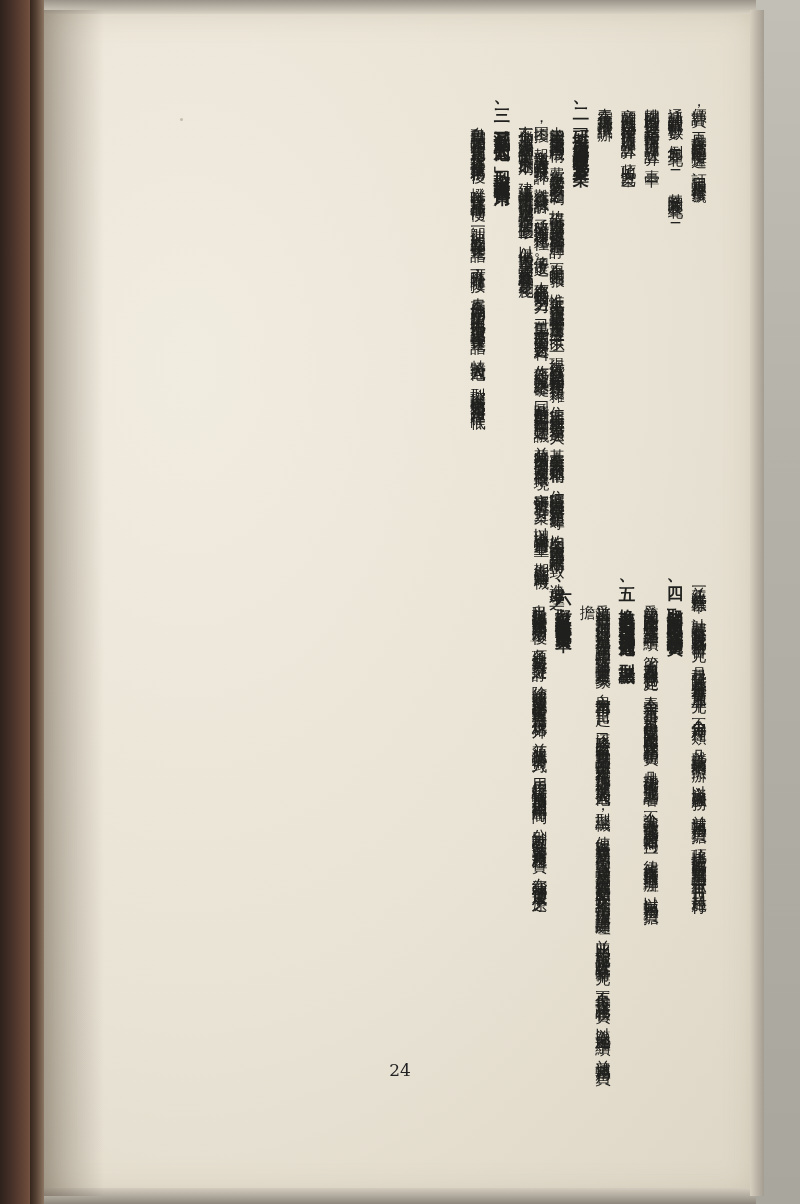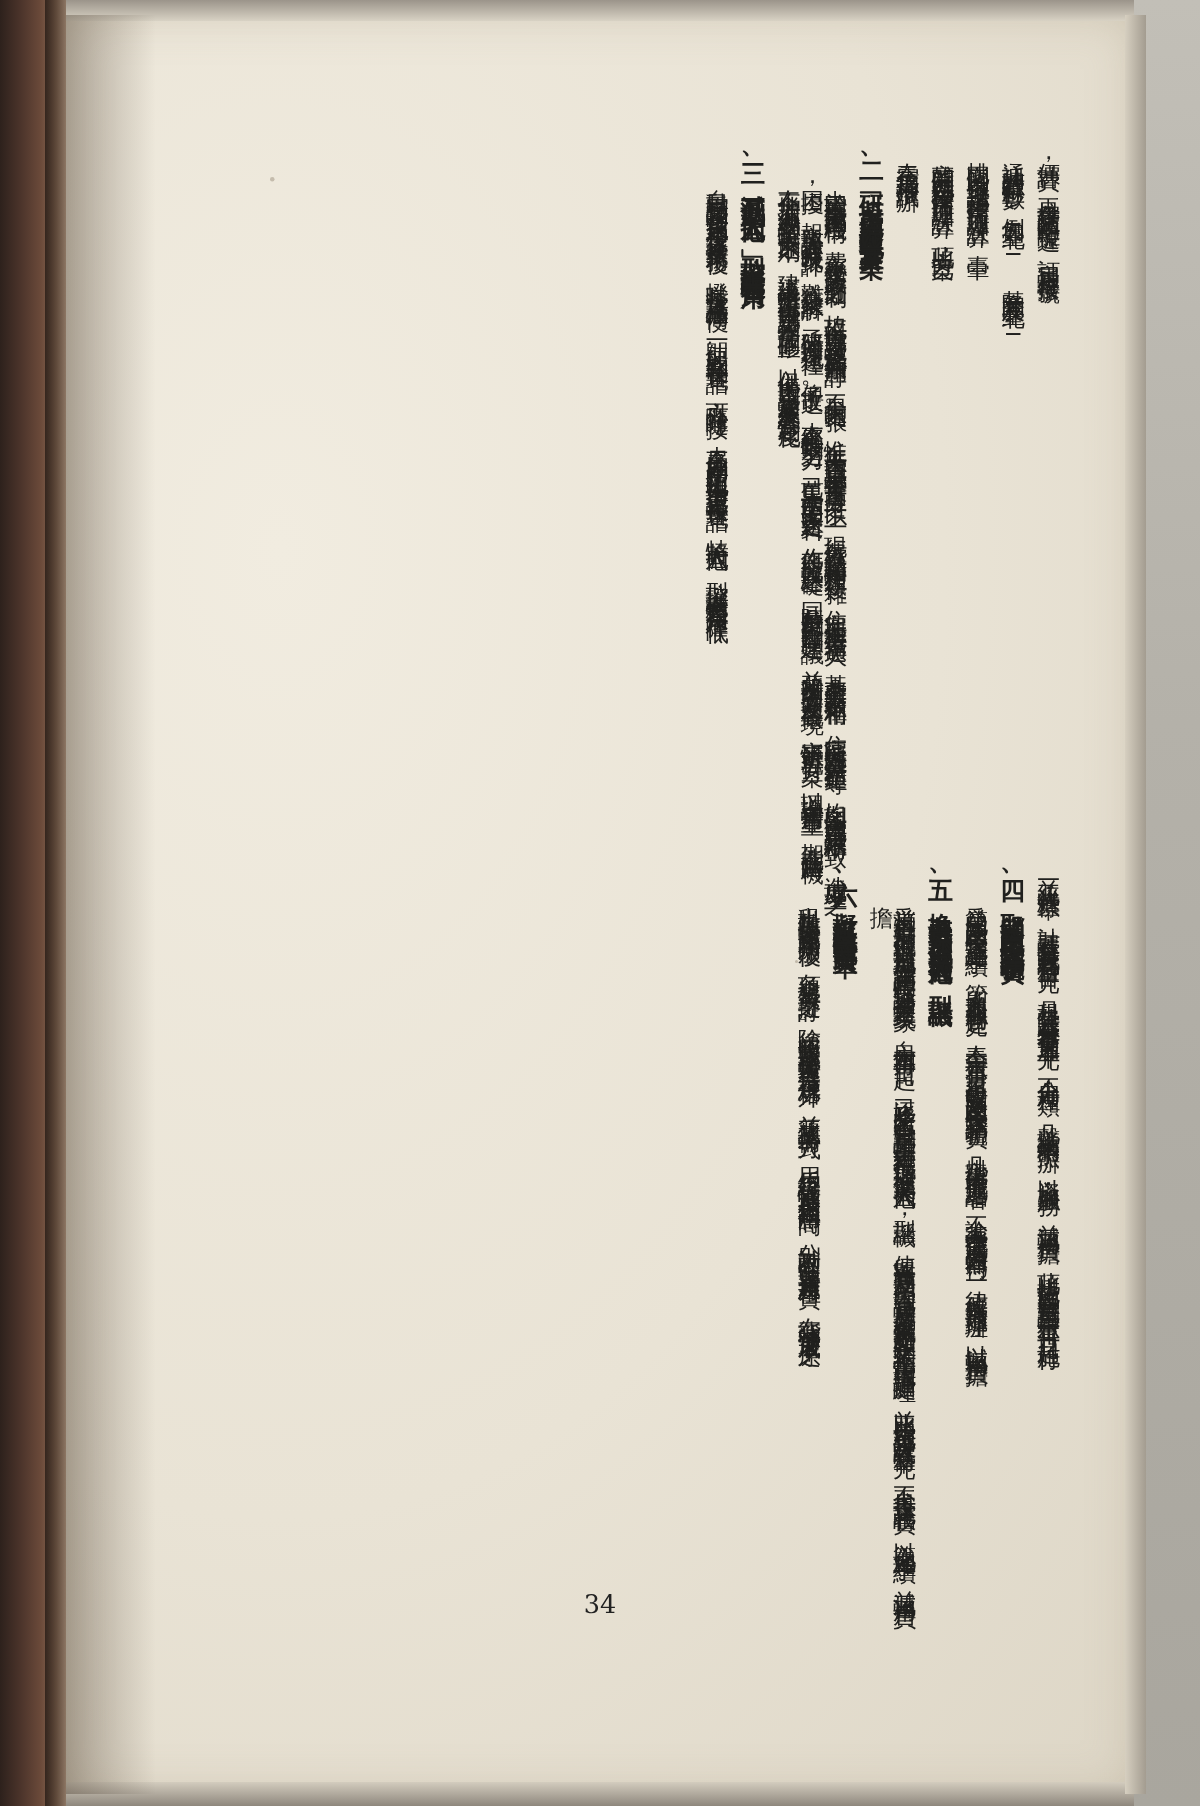--- a/index.html
+++ b/index.html
@@ -192,14 +192,14 @@
         <div class="vcol indent1">爲簡化國內及國際長途電話處理手續、節省人力並加強服務起見，奉令自六十年一月一日起不再收取國內及國際長途電話銷號費。凡掛號後未能完成通話者，不論其未能完成通話之原因爲何，一律改按無費退號辦理，以減輕用戶負擔。</div>
         <div class="vcol heading">五、換裝各自動局市郊代辦處爲六七四Ａ型話機</div>
         <div class="vcol indent1">爲消弭各自動局市郊代辦處與當地局界外電話用戶間長市話通話費之差異現象，自六十年四月十一日起，已逐步將全區各自動電話局所轄之市郊電信代辦處一律換裝爲六七四Ａ型話機，使與路直達局及同一局內電話直達局所屬各市郊代辦處相互間之來話均作爲市內電話通話處理，並比照公用電話每次計收新臺幣一元，不再按長途電話收費，以簡化處理手續，並減輕用戶負擔</div>
         <div class="vcol heading">六、擬訂出租數據傳輸電路費率</div>
         <div class="vcol indent1">出租數據傳輸電路業務開放後，各項裝租費率之擬訂，除須按照數據電路傳輸速率分爲三種規格外，並須依其傳輸方式、用戶終端設備情形及長短期租用時間，分別計收不同之裝接費用及月租費，在能彌補營運成本之原</div>
       </div>
     </div>
 
   </div>
 
-  <div id="page-number">34</div>
+  <div id="page-number">24</div>
 </div>
 
 </body></html>

